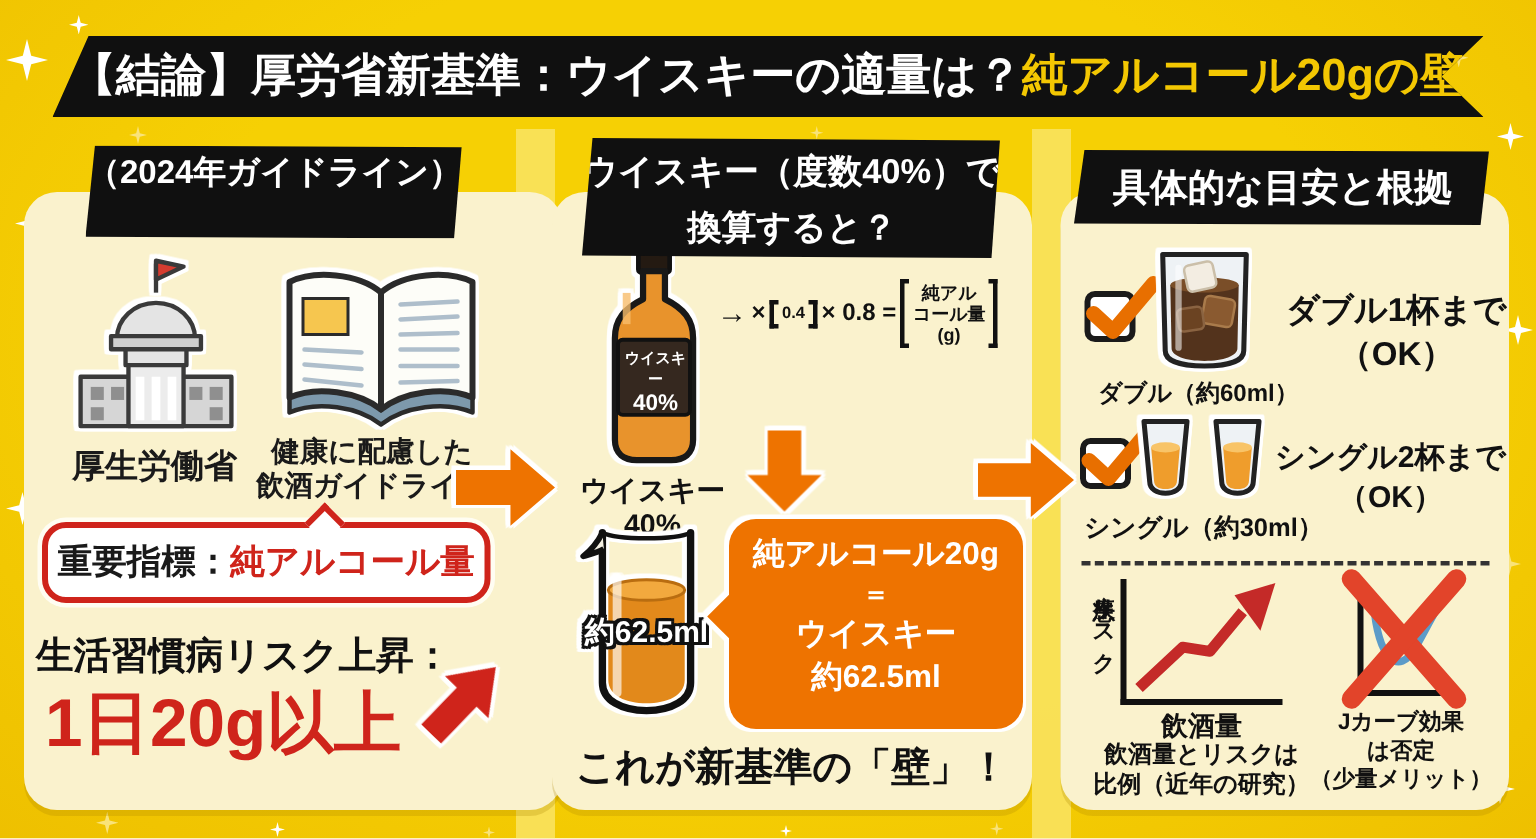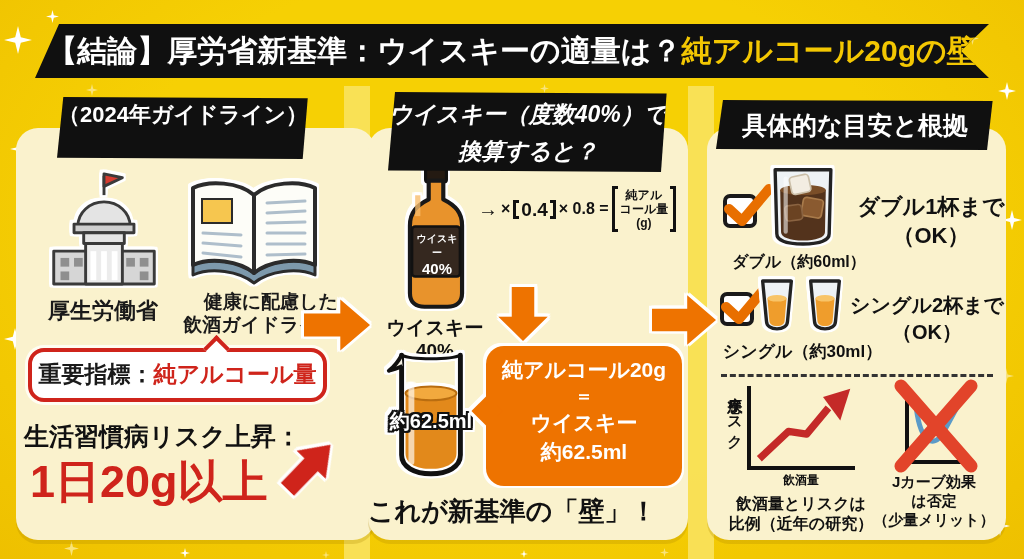--- a/index.html
+++ b/index.html
@@ -23,37 +23,37 @@
   
   .panel { position:absolute; top:128px; height:412px; background:var(--c-panel,#faf2cd);
            border-radius:22px; box-shadow:0 4px 0 rgba(170,130,0,.25); }
   #panel-left   { left:16px;  width:359px; }
   #panel-middle { left:368px; width:320px; }
   #panel-right  { left:707px; width:299px; }
 
   .col-header { position:absolute; background:var(--c-black,#101010); color:#fff; text-align:center;
                 clip-path:polygon(2.5% 0,99.5% 2%,97.5% 100%,0% 98%); z-index:5; }
   #header-left   { left:57px;  top:97px;  width:252px; height:62px; font-size:22px; line-height:29px; padding-top:3px; }
-  #header-middle { left:388px; top:92px;  width:280px; height:80px; font-size:23px; line-height:37px; padding-top:4px;font-style:italic; }
+  #header-middle { left:388px; top:92px;  width:280px; height:80px; font-size:23px; line-height:37px; padding-top:4px; }
   #header-right  { left:716px; top:100px; width:278px; height:50px; font-size:25px; line-height:50px; }
 
   
   .sticker { filter:drop-shadow(2.5px 0 0 #fff) drop-shadow(-2.5px 0 0 #fff) drop-shadow(0 2.5px 0 #fff) drop-shadow(0 -2.5px 0 #fff); }
   .block-arrow { width:100%; height:100%; background:var(--c-orange,#ee7300);
                  clip-path:polygon(0% 30%,55% 30%,55% 6%,100% 50%,55% 94%,55% 70%,0% 70%); }
   .flow-arrow { position:absolute; z-index:6; }
   #arrow1 { left:304px; top:296px; width:66px; height:58px; }
   #arrow2 { left:652px; top:292px; width:64px; height:56px; }
 
   
   .abs { position:absolute; }
   #icon-ministry { left:30px; top:38px; }
   #icon-book { left:163px; top:46px; }
   #lbl-ministry { left:6px; top:168px; width:162px; text-align:center; font-size:22px; color:#1a1a1a; }
-  #lbl-book { left:142px; top:162px; width:180px; text-align:right; font-size:19px; line-height:23px; color:#1a1a1a; }
+  #lbl-book { left:142px; top:162px; width:180px; text-align:center; font-size:19px; line-height:23px; color:#1a1a1a; }
   #key-bubble { left:12px; top:220px; width:299px; height:54px; background:#fff;
                 border:4px solid var(--c-red,#cf241b); border-radius:16px; text-align:center;
                 font-size:23px; line-height:45px; white-space:nowrap; box-shadow:0 0 0 3px #fffdf2; }
   #key-bubble .tail { position:absolute; top:-13px; left:60%; width:19px; height:19px; background:#fff;
                 border-left:4px solid var(--c-red,#cf241b); border-top:4px solid var(--c-red,#cf241b);
                 transform:rotate(45deg); }
   .key-prefix { color:#1a1a1a; } .key-value { color:var(--c-red,#cf241b);font-family:Liberation Mono, monospace; }
   #risk-label { left:8px; top:292px; width:310px; font-size:25px; color:#111; white-space:nowrap; }
   #risk-value { left:14px; top:324px; font-size:45px; color:var(--c-red,#cf241b); white-space:nowrap; }
   #risk-arrow { left:262px; top:316px; width:62px; height:46px; transform:rotate(-46deg); }
@@ -76,37 +76,37 @@
   #beaker-wrap { left:14px; top:212px; width:98px; height:142px; }
   #beaker-label { position:absolute; left:4px; top:68px; width:90px; text-align:center; color:#fff; font-size:20px;
      text-shadow:-2px 0 0 #111,2px 0 0 #111,0 -2px 0 #111,0 2px 0 #111,-2px -2px 0 #111,2px 2px 0 #111,-2px 2px 0 #111,2px -2px 0 #111; }
   #orange-bubble-wrap { left:118px; top:218px; width:196px; height:140px; }
   #orange-bubble { position:relative; width:100%; height:100%; background:var(--c-orange,#ee7300);
                    border-radius:18px; color:#fff; text-align:center; padding-top:9px; }
   #orange-bubble .tail { position:absolute; left:-10px; top:54px; width:22px; height:22px;
                    background:var(--c-orange,#ee7300); transform:rotate(45deg); }
   .ob-line { font-size:21px; line-height:29px; }
   .ob-eq { font-size:18px; line-height:24px; }
-  #mid-caption { left:0; top:366px; width:320px; font-size:26px; color:#111; white-space:nowrap; }
+  #mid-caption { left:0; top:366px; width:320px; text-align:center; font-size:26px; color:#111; white-space:nowrap; }
 
   
   .checkbox { position:absolute; width:34px; height:34px; background:#fff; border:4px solid #1a1a1a; border-radius:7px; }
   .checkbox svg { position:absolute; left:-4px; top:-16px; }
   #check1 { left:16px; top:66px; }
   #check2 { left:13px; top:164px; }
   #glass-double { left:58px; top:34px; }
   #cap-double { left:6px; top:124px; width:172px; text-align:center; font-size:16px; color:#111; white-space:nowrap; }
   #txt-double { left:150px; top:64px; width:148px; text-align:center; font-size:22px; line-height:29px; color:#111; }
   #glass-single { left:48px; top:148px; display:flex; gap:4px; }
   #cap-single { left:8px; top:212px; width:175px; text-align:center; font-size:17px; color:#111; white-space:nowrap; }
   #txt-single { left:142px; top:164px; width:156px; text-align:center; font-size:20px; line-height:27px; color:#111; }
   #divider { left:14px; top:246px; width:272px; border-top:3px dashed #333; }
   #risk-chart-ylabel { left:18px; top:258px; height:86px; writing-mode:vertical-rl; font-size:15px; color:#111; letter-spacing:1px; }
   #risk-chart-axes { left:40px; top:258px; width:108px; height:84px; border-left:4px solid #111; border-bottom:4px solid #111; }
-  #risk-chart-xlabel { left:40px; top:344px; width:108px; text-align:center; font-size:12px; color:#111; }
+  #risk-chart-xlabel { left:40px; top:344px; width:108px; text-align:center; font-size:18px; color:#111; }
   #risk-chart-caption { left:4px; top:366px; width:180px; text-align:center; font-size:16px; line-height:20px; color:#111; }
   #jcurve-axes { left:198px; top:262px; width:62px; height:74px; border-left:4px solid #111; border-bottom:4px solid #111; }
   #jcurve-x { left:184px; top:250px; }
   #jcurve-caption { left:160px; top:344px; width:134px; text-align:center; font-size:15px; line-height:19px; color:#111; }
 </style>
 </head>
 <body>
 
 <div class="stage">
   <div id="sparkles">
@@ -228,21 +228,21 @@
     <div class="abs" id="bottle-caption">
       <div>ウイスキー</div>
       <div>40%</div>
     </div>
 
     <div class="abs" id="formula">
       <span class="fa">→</span>
       <span class="op">×</span>
       <span class="brk">
         <span class="brk-bar l"></span>
-        <span class="brk-txt" style="font-size:19px">0.4</span>
+        <span class="brk-txt" style="font-size:11px">0.4</span>
         <span class="brk-bar r"></span>
       </span>
       <span class="op">× 0.8 =</span>
       <span class="brk">
         <span class="brk-bar l"></span>
         <span class="brk-txt" style="font-size:12px;line-height:14px">
           <span>純アル</span>
           <span>コール量</span>
           <span>(g)</span>
         </span>

